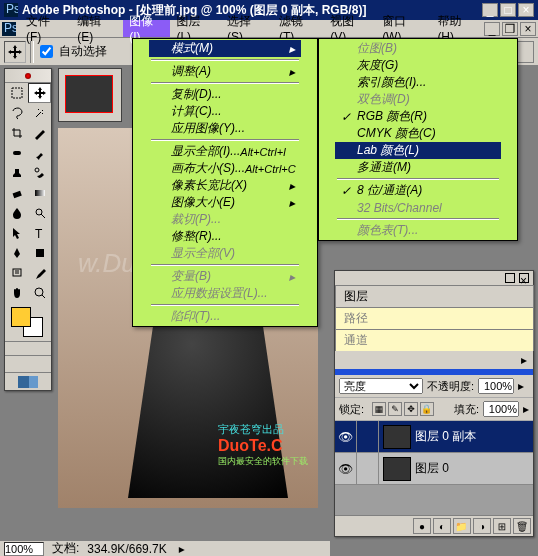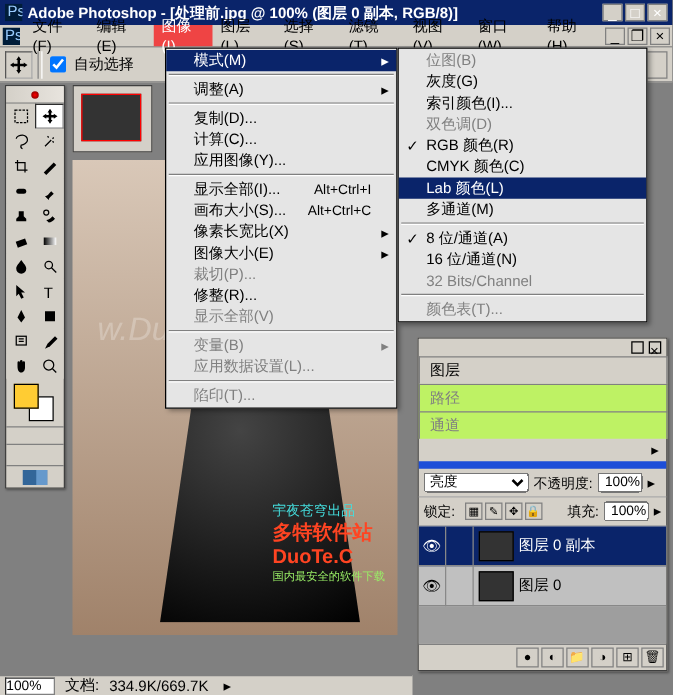--- a/index.html
+++ b/index.html
@@ -9,21 +9,21 @@
 .titlebar { height:20px; background:linear-gradient(#0a246a,#0a246a); display:flex; align-items:center; padding:0 4px; color:#fff; }
 .titlebar .ps-icon { width:14px; height:14px; margin-right:4px; display:inline-block; }
 .titlebar .title { flex:1; font-weight:bold; white-space:nowrap; overflow:hidden; }
 .win-btns { display:flex; gap:2px; }
 .win-btn { width:16px; height:14px; background:#d4d0c8; border:1px solid #808080; display:flex; align-items:center; justify-content:center; line-height:1; cursor:default; font-family:Arial; }
 
 
 .menubar { height:18px; background:#d4d0c8; display:flex; align-items:center; padding:0 2px; border-bottom:1px solid #808080; }
 .menubar .ps-small { width:14px; height:14px; margin-right:4px; }
 .menubar .item { padding:0 6px; height:100%; display:flex; align-items:center; cursor:default; }
-.menubar .item.active { background:#ef4444; color:#fff; }
+.menubar .item.active { background:#8b5cf6; color:#fff; }
 .menubar .win-btns { margin-left:auto; }
 
 
 .optbar { height:28px; background:#d4d0c8; border-bottom:1px solid #808080; display:flex; align-items:center; padding:0 4px; gap:4px; }
 .move-icon { width:22px; height:22px; border:1px inset #aaa; display:flex; align-items:center; justify-content:center; }
 .divider { width:4px; height:22px; border-left:1px solid #808080; border-right:1px solid #fff; }
 .optbar .cb { margin:0 2px; }
 .optbar .right { margin-left:auto; display:flex; gap:2px; }
 .opt-icon { width:22px; height:22px; border:1px solid #808080; background:#d4d0c8; }
 
@@ -56,37 +56,37 @@
 .body { width:160px; height:220px; background:radial-gradient(circle at 40% 30%,#444,#000); margin-top:-10px; clip-path:polygon(20% 0,80% 0,100% 100%,0 100%); }
 .banner { position:absolute; bottom:40px; right:10px; text-align:left; }
 .banner .b1 { color:#4dd; font-size:11px; }
 .banner .b2 { color:#f42; font-size:16px; font-weight:bold; }
 .banner .b3 { color:#f42; font-size:16px; font-weight:bold; }
 .banner .b4 { color:#9e6; font-size:9px; }
 .statusbar { position:absolute; bottom:0; left:0; right:0; height:16px; background:#d4d0c8; border-top:1px solid #808080; display:flex; align-items:center; font-size:11px; padding:0 4px; gap:8px; }
 .statusbar input { width:40px; font-size:11px; border:1px inset #808080; }
 
 
-.menu { position:absolute; background:#e5e5e5; border:1px solid #000; box-shadow:2px 2px 4px rgba(0,0,0,.4); padding:1px 0; }
+.menu { position:absolute; background:#bef264; border:1px solid #000; box-shadow:2px 2px 4px rgba(0,0,0,.4); padding:1px 16px;font-style:italic; }
 .menu1 { left:132px; top:38px; width:186px; }
 .menu2 { left:318px; top:38px; width:200px; }
 .mitem { display:flex; align-items:center; height:17px; padding:0 20px 0 22px; position:relative; white-space:nowrap; }
 .mitem.hi { background:#0a246a; color:#fff; }
 .mitem.dis { color:#808080; }
 .mitem .arrow { position:absolute; right:6px; }
 .mitem .sc { margin-left:auto; font-size:11px; }
 .mitem .chk { position:absolute; left:6px; }
 .msep { height:1px; margin:2px 2px; border-top:1px solid #808080; border-bottom:1px solid #fff; }
 
 
 .layers-panel { position:absolute; right:4px; top:270px; width:200px; background:#d4d0c8; border:1px solid #404040; box-shadow:1px 1px 2px rgba(0,0,0,.4); }
 .lp-top { height:14px; background:#d4d0c8; display:flex; justify-content:flex-end; align-items:center; padding:0 4px; gap:4px; }
 .lp-top .sq { width:10px; height:10px; border:1px solid #000; }
 .lp-tabs { display:flex; border-bottom:6px solid #1d4ed8;flex-direction:column; }
-.lp-tab { padding:2px 8px; border:1px solid #808080; border-bottom:none; background:#bef264; margin-right:-1px; }
+.lp-tab { padding:2px 8px; border:1px solid #808080; border-bottom:none; background:#fef9c3; margin-right:-1px; }
 .lp-tab.active { background:#d4d0c8; position:relative; z-index:1; }
 .lp-tab.dim { color:#808080; }
 .lp-row { display:flex; align-items:center; padding:3px 4px; gap:4px; border-bottom:1px solid #aaa; }
 .lp-row select { width:84px; font-size:11px; }
 .lp-row .lbl { font-size:11px; }
 .lp-row input.pct { width:36px; font-size:11px; text-align:right; }
 .lock-icons { display:flex; gap:2px; margin-left:4px; }
 .lock-icons span { width:14px; height:14px; border:1px solid #808080; display:flex; align-items:center; justify-content:center; font-size:9px; }
 .layer-list { background:#c0c0c0; max-height:110px; overflow:auto; }
 .layer-row { display:flex; align-items:center; height:32px; border-bottom:1px solid #888; }
@@ -307,21 +307,20 @@
 
 <div class="canvas-holder">
   <div class="canvas">
     <div class="watermark">w.DuoTe.C</div>
     <div class="person">
       <div class="head"></div>
       <div class="body"></div>
     </div>
     <div class="banner">
       <div class="b1">宇夜苍穹出品</div>
-      <div class="b2">多特软件站</div>
       <div class="b3">DuoTe.C</div>
       <div class="b4">国内最安全的软件下载</div>
     </div>
   </div>
 </div>
 
 <div class="statusbar" style="position:absolute;bottom:0;left:0;width:330px;">
   <input value="100%" style="">
   <span>文档:</span>
   <span>334.9K/669.7K</span>
@@ -411,23 +410,20 @@
   <div class="mitem hi">
       <span>Lab 颜色(L)</span>
     </div>
   <div class="mitem">
       <span>多通道(M)</span>
     </div>
   <div class="msep"></div>
   <div class="mitem">
       <span class="chk">✓</span>
       <span>8 位/通道(A)</span>
-    </div>
-  <div class="mitem">
-      <span>16 位/通道(N)</span>
     </div>
   <div class="mitem dis">
       <span>32 Bits/Channel</span>
     </div>
   <div class="msep"></div>
   <div class="mitem dis">
       <span>颜色表(T)...</span>
     </div>
 </div>
 

